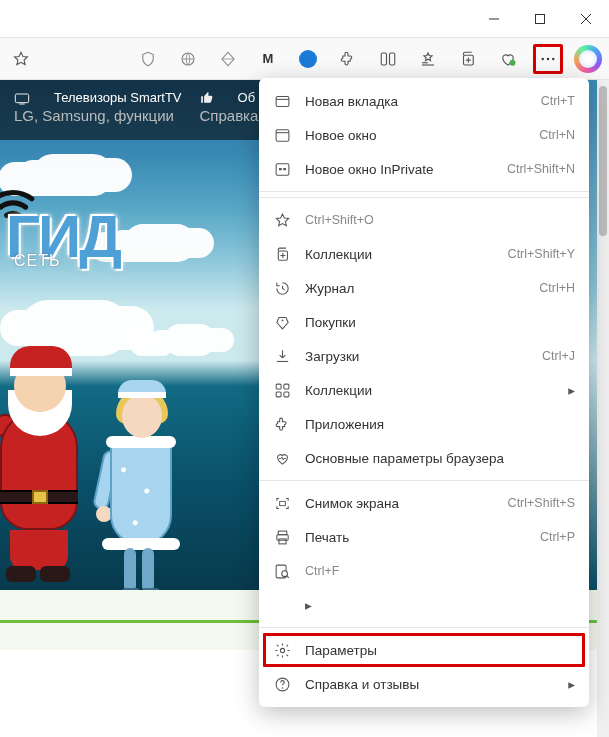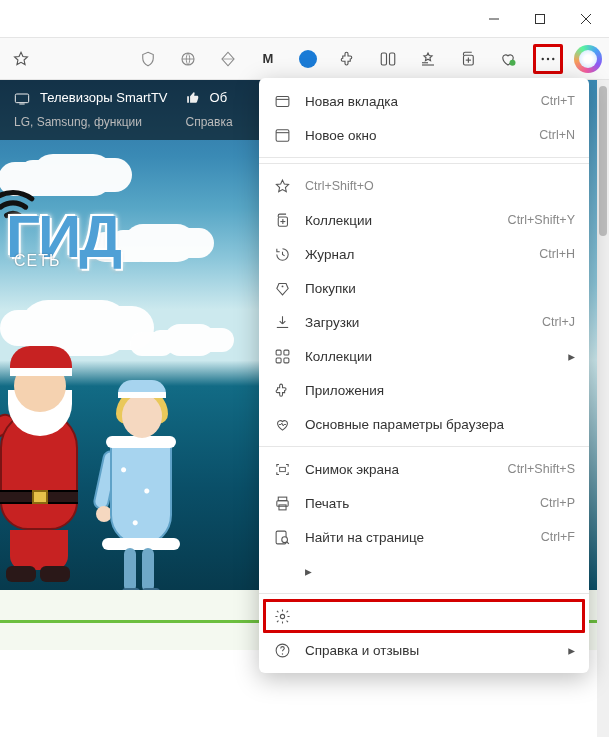--- a/index.html
+++ b/index.html
@@ -108,22 +108,22 @@
   
   .video-bar {
     position: absolute;
     left: 0; top: 0; width: 100%; height: 60px;
     background: rgba(0,0,0,.55);
     display: flex; align-items: flex-start;
     padding: 10px 14px; gap: 18px;
     color: #eee; font-size: 13px;
   }
   .vb-item { display: flex; flex-direction: column; }
-  .vb-title { display: flex; align-items: center; gap: 10px; color: #fff; font-weight: 500; }
-  .vb-sub { font-size: 12px; color: #bbb; margin-top: 10px; }
+  .vb-title { display: flex; align-items: center; gap: 24px; color: #fff; font-weight: 500; }
+  .vb-sub { font-size: 15px; color: #bbb; margin-top: 2px; }
   
   .santa {
     position: absolute; left: -20px; top: 260px;
     width: 120px; height: 250px;
   }
   .santa .body {
     position: absolute; left: 20px; top: 70px; width: 78px; height: 120px;
     background: #c72222; border-radius: 38px 38px 28px 28px;
     border: 2px solid #7a1414;
   }
@@ -488,20 +488,31 @@
     <span class="ico">
         <svg width="17" height="17" viewBox="0 0 24 24">
           <rect x="3" y="4" width="18" height="16" rx="2" fill="none" stroke="#555" stroke-width="1.5"></rect>
           <line x1="3" y1="8" x2="21" y2="8" stroke="#555" stroke-width="1.5"></line>
         </svg>
       </span>
     <span class="lbl">Новое окно</span>
     <span class="sc">Ctrl+N</span>
   </div>
 
+  <div class="row">
+    <span class="ico">
+        <svg width="17" height="17" viewBox="0 0 24 24">
+          <rect x="3" y="4" width="18" height="16" rx="2" fill="none" stroke="#555" stroke-width="1.5"></rect>
+          <rect x="7" y="10" width="4" height="3" fill="#555"></rect>
+          <rect x="13" y="10" width="4" height="3" fill="#555"></rect>
+        </svg>
+      </span>
+    <span class="lbl">Новое окно InPrivate</span>
+    <span class="sc">Ctrl+Shift+N</span>
+  </div>
 
   <div class="sep"></div>
 
 
   <div class="sep"></div>
 
   <div class="row">
     <span class="ico">
         <svg width="17" height="17" viewBox="0 0 24 24">
           <path fill="none" stroke="#555" stroke-width="1.5" d="M12 3l2.6 5.6 6 .6-4.5 4.2 1.3 6-5.4-3-5.4 3 1.3-6L3.4 9.2l6-.6z"></path>
@@ -614,38 +625,38 @@
   </div>
 
   <div class="row">
     <span class="ico">
         <svg width="17" height="17" viewBox="0 0 24 24">
           <rect x="3" y="3" width="14" height="18" rx="2" fill="none" stroke="#555" stroke-width="1.5"></rect>
           <circle cx="15" cy="15" r="4" fill="#fff" stroke="#555" stroke-width="1.5"></circle>
           <line x1="18" y1="18" x2="21" y2="21" stroke="#555" stroke-width="1.5"></line>
         </svg>
       </span>
-    <span class="lbl">Найти на странице</span>
     <span class="sc">Ctrl+F</span>
   </div>
 
   <div class="row indent">
     <span class="ico"></span>
     <span class="chev">▸</span>
   </div>
 
   <div class="sep"></div>
 
   <div class="row highlight">
     <span class="ico">
         <svg width="17" height="17" viewBox="0 0 24 24">
           <circle cx="12" cy="12" r="3" fill="none" stroke="#555" stroke-width="1.5"></circle>
           <path fill="none" stroke="#555" stroke-width="1.5" d="M12 2v3M12 19v3M4.2 4.2l2.1 2.1M17.7 17.7l2.1 2.1M2 12h3M19 12h3M4.2 19.8l2.1-2.1M17.7 6.3l2.1-2.1"></path>
         </svg>
       </span>
+    <span class="lbl">Параметры</span>
   </div>
 
   <div class="row">
     <span class="ico">
         <svg width="17" height="17" viewBox="0 0 24 24">
           <circle cx="12" cy="12" r="9" fill="none" stroke="#555" stroke-width="1.5"></circle>
           <path d="M9.5 9a2.5 2.5 0 115 0c0 1.5-2.5 2-2.5 4" fill="none" stroke="#555" stroke-width="1.5"></path>
           <circle cx="12" cy="17" r="1" fill="#555"></circle>
         </svg>
       </span>

